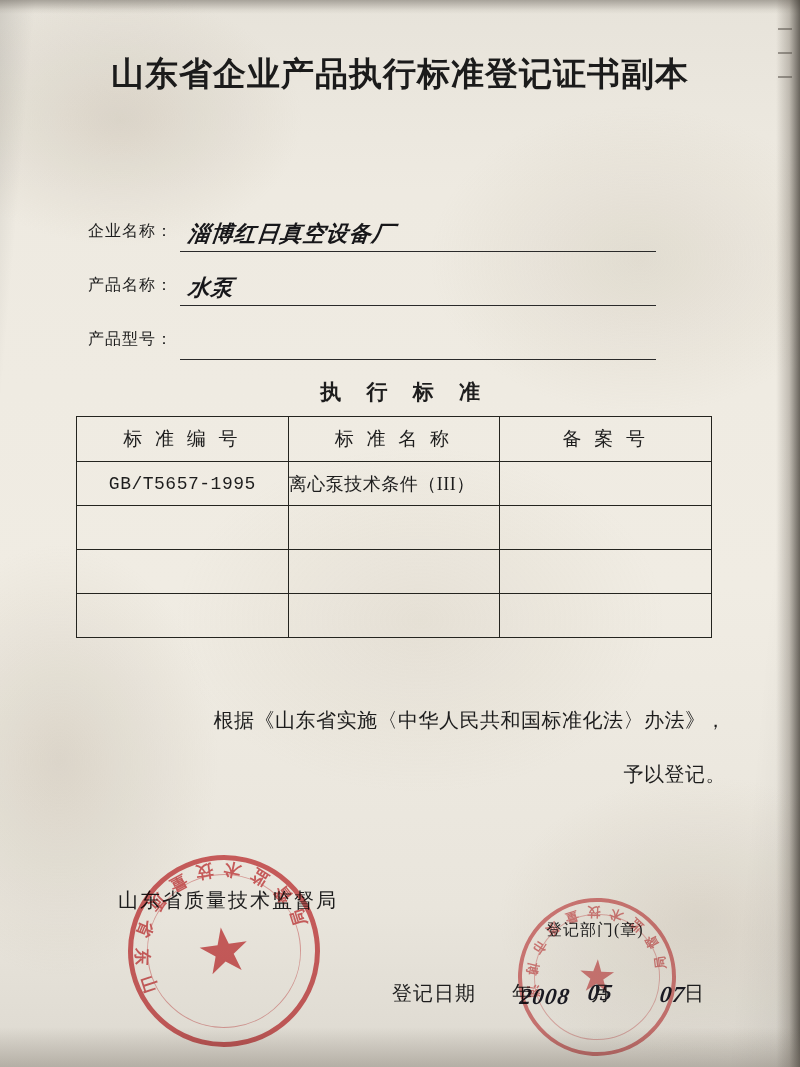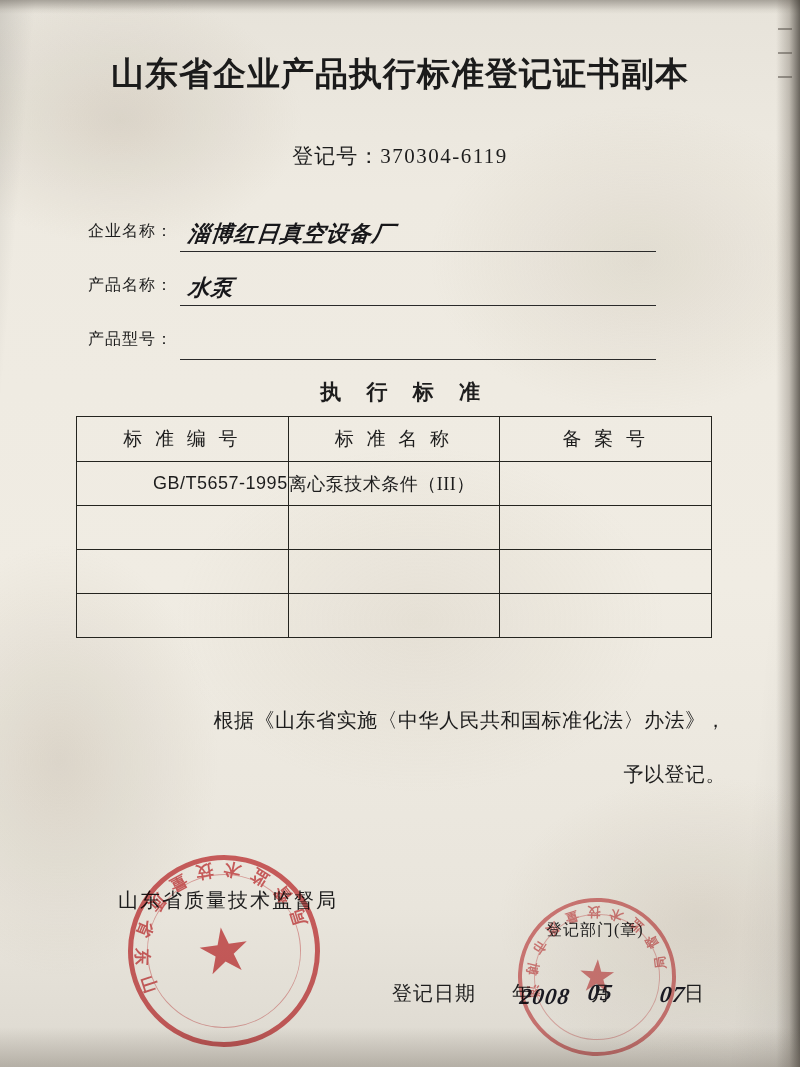--- a/index.html
+++ b/index.html
@@ -155,21 +155,21 @@
     font-size: 18px;
     color: #1d1d1d;
     padding: 0 0;
   }
   table.std th {
     text-align: center;
     letter-spacing: 4px;
     font-size: 19px;
     height: 44px;
   }
-  td.c-num   { width: 185px; text-align: right; font-family: Liberation Sans, sans-serif; letter-spacing: 0.5px; }
+  td.c-num   { width: 185px; text-align: center; font-family: Liberation Mono, monospace; letter-spacing: 0.5px; }
   td.c-name  { text-align: left; padding-left: 14px; letter-spacing: 0.5px; }
   td.c-file  { width: 125px; }
 
   .statement {
     position: absolute;
     left: 76px;
     width: 650px;
     font-size: 20px;
     color: #1d1d1d;
     line-height: 44px;
@@ -307,23 +307,20 @@
   <div class="grain"></div>
   <div class="edge-top"></div>
   <div class="edge-right"></div>
   <div class="edge-bottom"></div>
   <div class="tick-right" style="top:28px;"></div>
   <div class="tick-right" style="top:52px;"></div>
   <div class="tick-right" style="top:76px;"></div>
 
   <div class="title">山东省企业产品执行标准登记证书副本</div>
 
-  <div class="reg-no">
-    <span>登记号：</span><span class="num">370304-6119</span>
-  </div>
 
   <div class="field" id="field-company">
     <div class="flabel">企业名称：</div>
     <div class="fline"></div>
     <div class="fvalue">淄博红日真空设备厂</div>
   </div>
 
   <div class="field" id="field-product">
     <div class="flabel">产品名称：</div>
     <div class="fline"></div>

